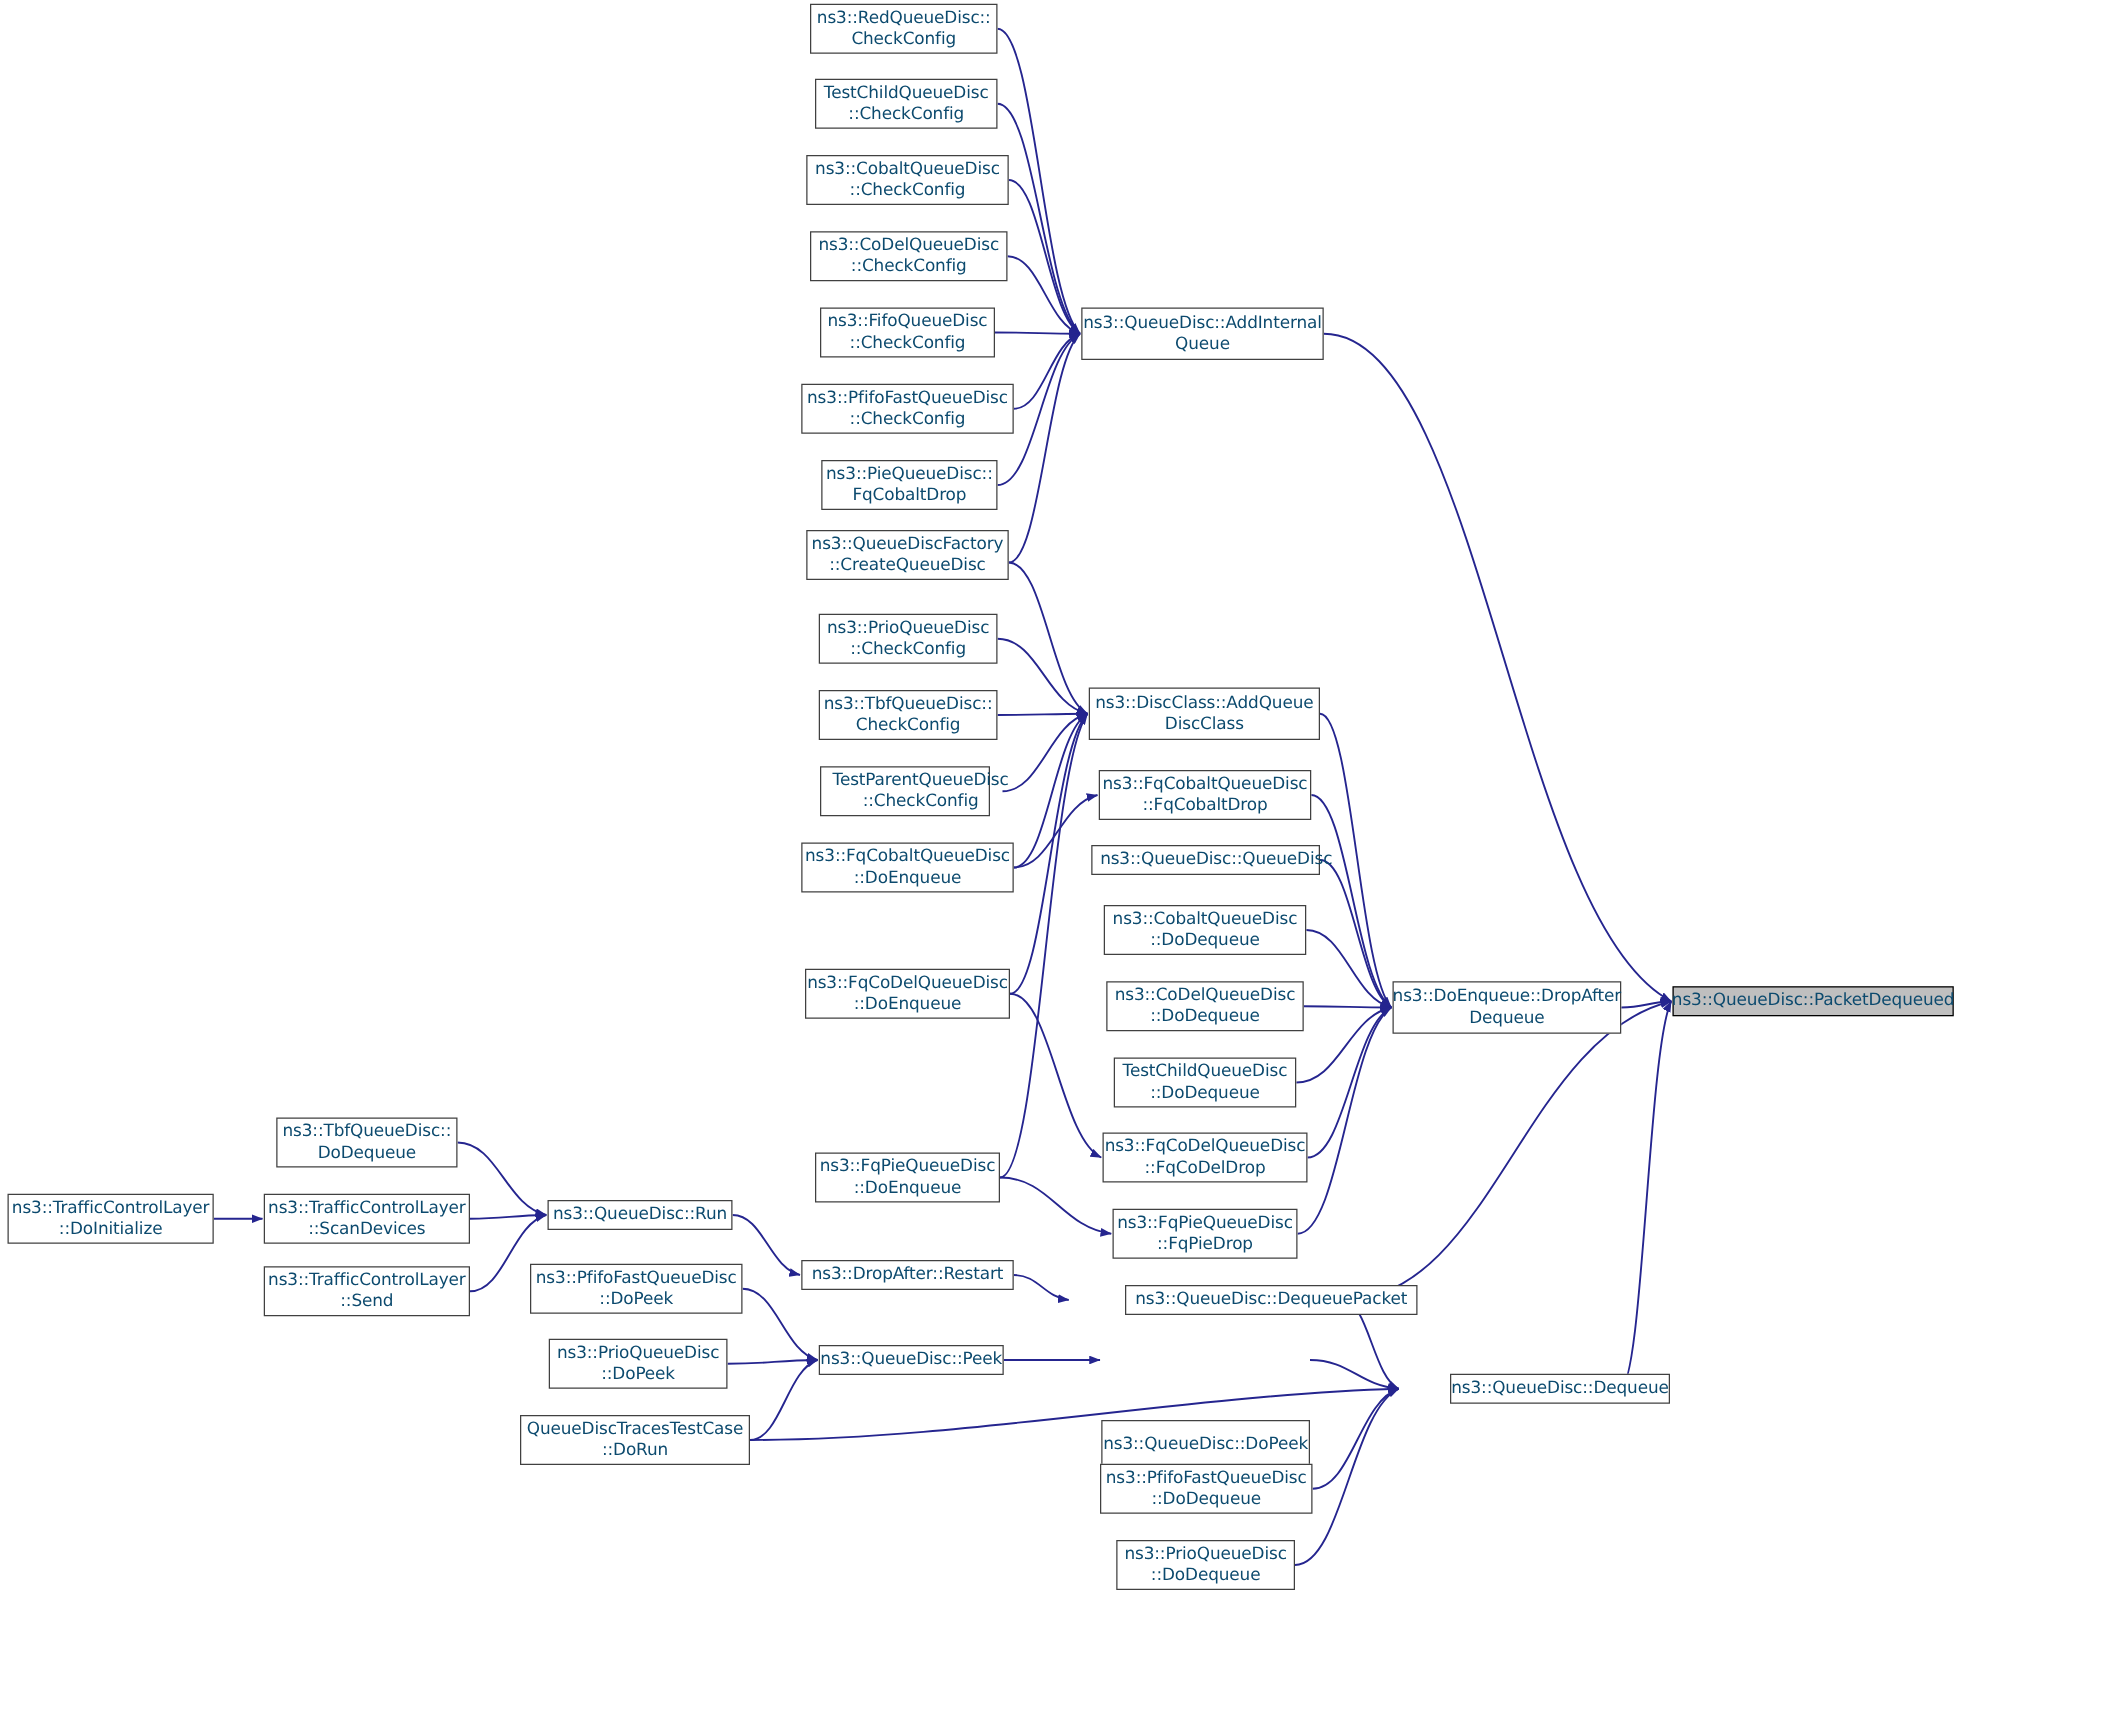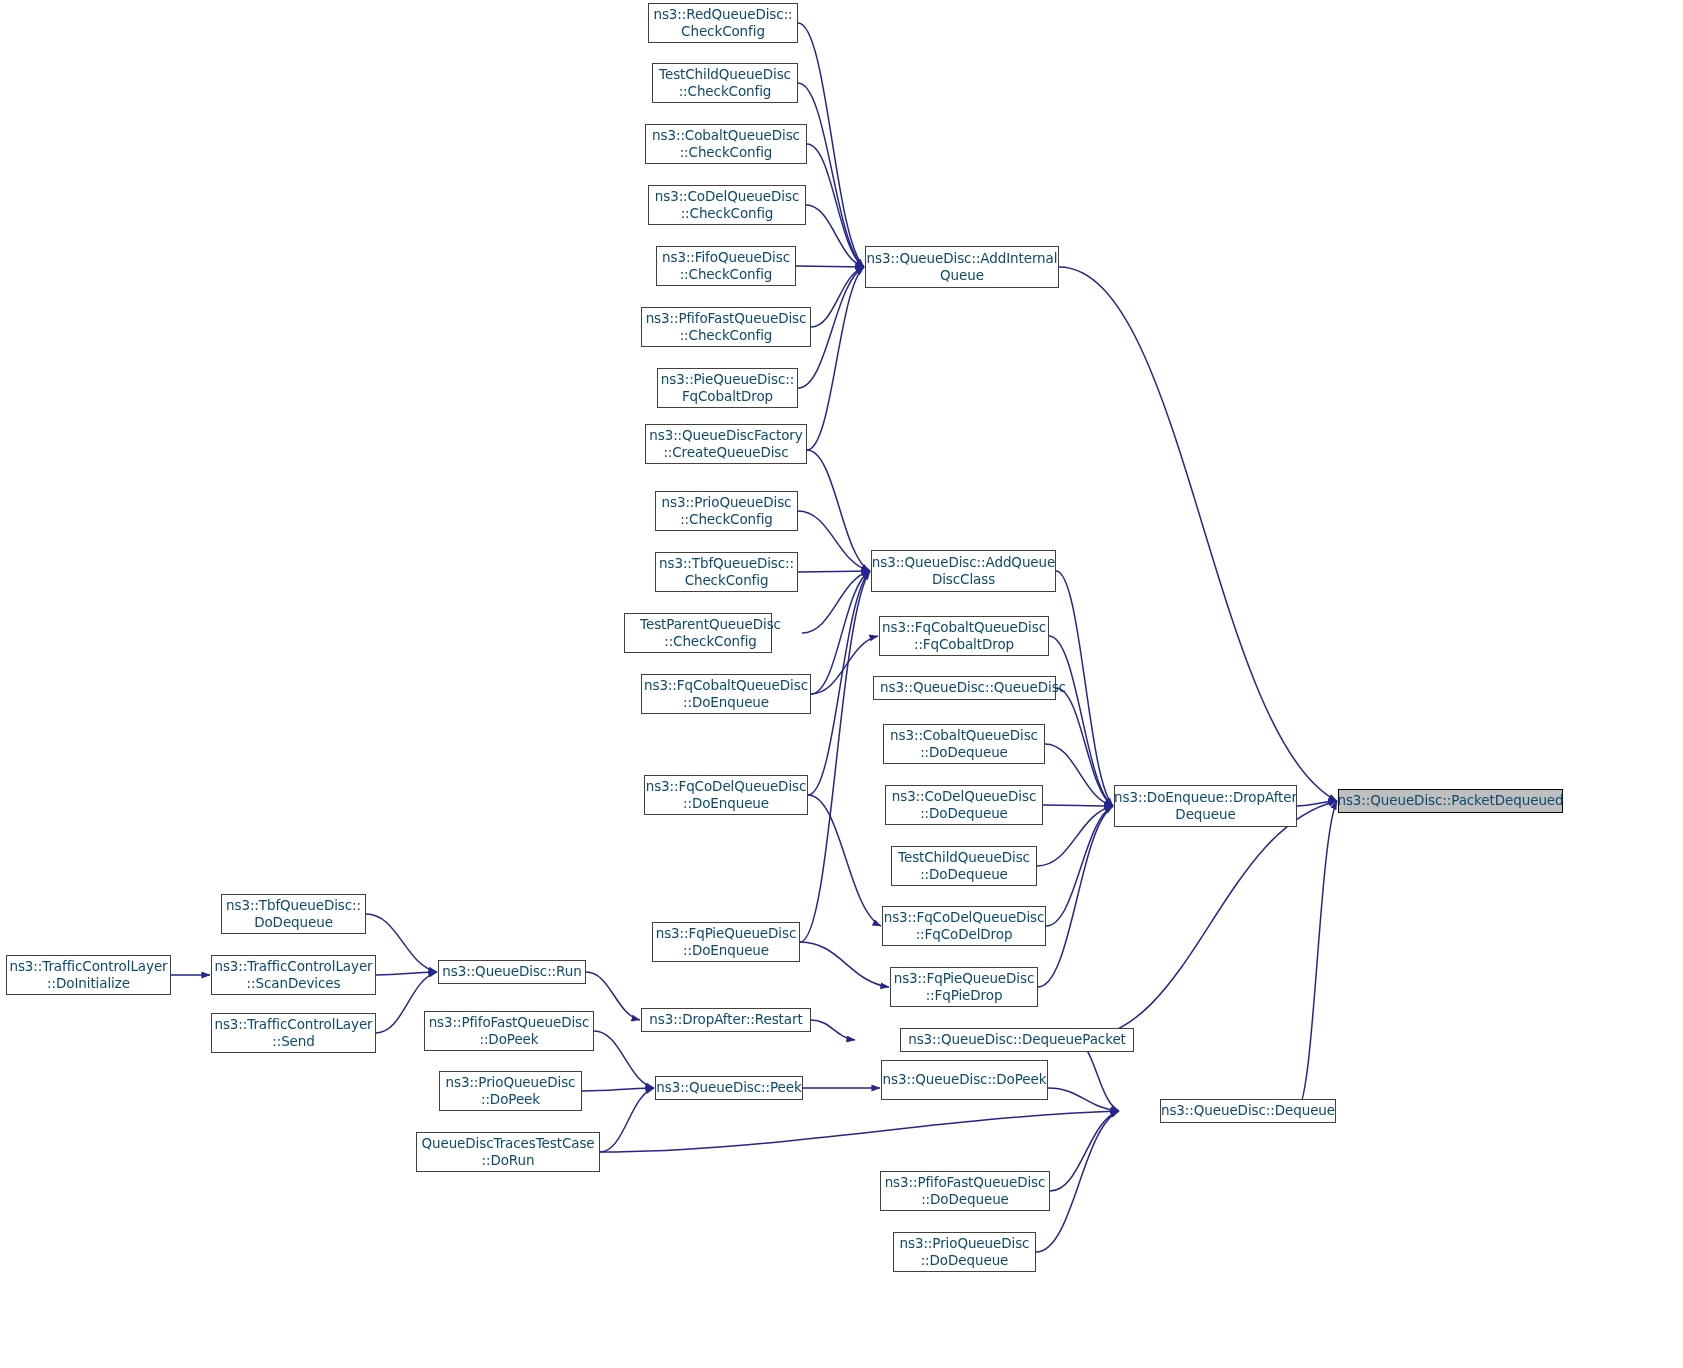--- a/index.html
+++ b/index.html
@@ -117,31 +117,31 @@
       <div class="node" style="left: 641px; top: 307px; width: 170px; height: 40px;">ns3::PfifoFastQueueDisc
 ::CheckConfig</div>
       <div class="node" style="left: 657px; top: 368px; width: 141px; height: 40px;">ns3::PieQueueDisc::
 FqCobaltDrop</div>
       <div class="node" style="left: 645px; top: 424px; width: 162px; height: 40px;">ns3::QueueDiscFactory
 ::CreateQueueDisc</div>
       <div class="node" style="left: 655px; top: 491px; width: 143px; height: 40px;">ns3::PrioQueueDisc
 ::CheckConfig</div>
       <div class="node" style="left: 655px; top: 552px; width: 143px; height: 40px;">ns3::TbfQueueDisc::
 CheckConfig</div>
-      <div class="node" style="left: 624px; top: 613px; width: 148px; height: 40px; padding-left: 28px;">TestParentQueueDisc
+      <div class="node" style="left: 656px; top: 613px; width: 136px; height: 40px; padding-left: 28px;">TestParentQueueDisc
 ::CheckConfig</div>
       <div class="node" style="left: 641px; top: 674px; width: 170px; height: 40px;">ns3::FqCobaltQueueDisc
 ::DoEnqueue</div>
       <div class="node" style="left: 644px; top: 775px; width: 164px; height: 40px;">ns3::FqCoDelQueueDisc
 ::DoEnqueue</div>
       <div class="node" style="left: 652px; top: 922px; width: 148px; height: 40px;">ns3::FqPieQueueDisc
 ::DoEnqueue</div>
       <div class="node" style="left: 865px; top: 246px; width: 194px; height: 42px;">ns3::QueueDisc::AddInternal
 Queue</div>
-      <div class="node" style="left: 871px; top: 550px; width: 185px; height: 42px;">ns3::QueueDisc::AddQueue
+      <div class="node" style="left: 871px; top: 550px; width: 185px; height: 42px;">ns3::DiscClass::AddQueue
 DiscClass</div>
       <div class="node" style="left: 879px; top: 616px; width: 170px; height: 40px;">ns3::FqCobaltQueueDisc
 ::FqCobaltDrop</div>
       <div class="node" style="left: 873px; top: 676px; width: 183px; height: 24px; padding-left: 20px;">ns3::QueueDisc::QueueDisc</div>
       <div class="node" style="left: 883px; top: 724px; width: 162px; height: 40px;">ns3::CobaltQueueDisc
 ::DoDequeue</div>
       <div class="node" style="left: 885px; top: 785px; width: 158px; height: 40px;">ns3::CoDelQueueDisc
 ::DoDequeue</div>
       <div class="node" style="left: 891px; top: 846px; width: 146px; height: 40px;">TestChildQueueDisc
 ::DoDequeue</div>
@@ -163,20 +163,20 @@
       <div class="node" style="left: 438px; top: 960px; width: 148px; height: 24px;">ns3::QueueDisc::Run</div>
       <div class="node" style="left: 424px; top: 1011px; width: 170px; height: 40px;">ns3::PfifoFastQueueDisc
 ::DoPeek</div>
       <div class="node" style="left: 439px; top: 1071px; width: 143px; height: 40px;">ns3::PrioQueueDisc
 ::DoPeek</div>
       <div class="node" style="left: 416px; top: 1132px; width: 184px; height: 40px;">QueueDiscTracesTestCase
 ::DoRun</div>
       <div class="node" style="left: 641px; top: 1008px; width: 170px; height: 24px;">ns3::DropAfter::Restart</div>
       <div class="node" style="left: 655px; top: 1076px; width: 148px; height: 24px;">ns3::QueueDisc::Peek</div>
       <div class="node" style="left: 900px; top: 1028px; width: 234px; height: 24px;">ns3::QueueDisc::DequeuePacket</div>
-      <div class="node" style="left: 881px; top: 1060px; width: 167px; height: 40px;">ns3::QueueDisc::DoPeek</div>
+      <div class="node" style="left: 881px; top: 1136px; width: 167px; height: 40px;">ns3::QueueDisc::DoPeek</div>
       <div class="node" style="left: 1120px; top: 1099px; width: 176px; height: 24px; margin-left: 40px;">ns3::QueueDisc::Dequeue</div>
       <div class="node" style="left: 880px; top: 1171px; width: 170px; height: 40px;">ns3::PfifoFastQueueDisc
 ::DoDequeue</div>
       <div class="node" style="left: 893px; top: 1232px; width: 143px; height: 40px;">ns3::PrioQueueDisc
 ::DoDequeue</div>
     </div>
 </div>
 
 </body></html>

